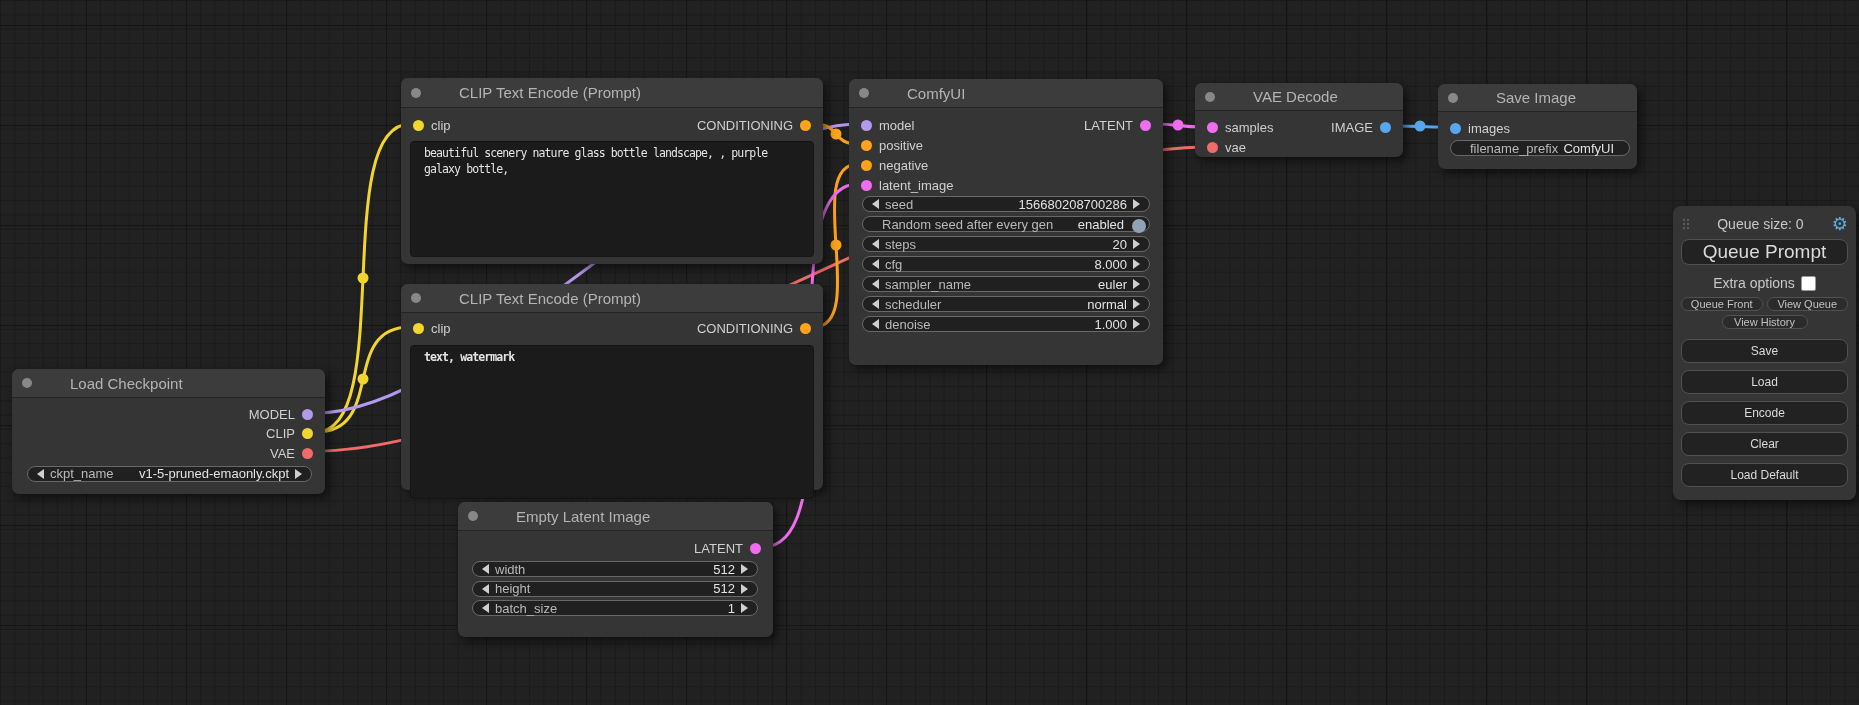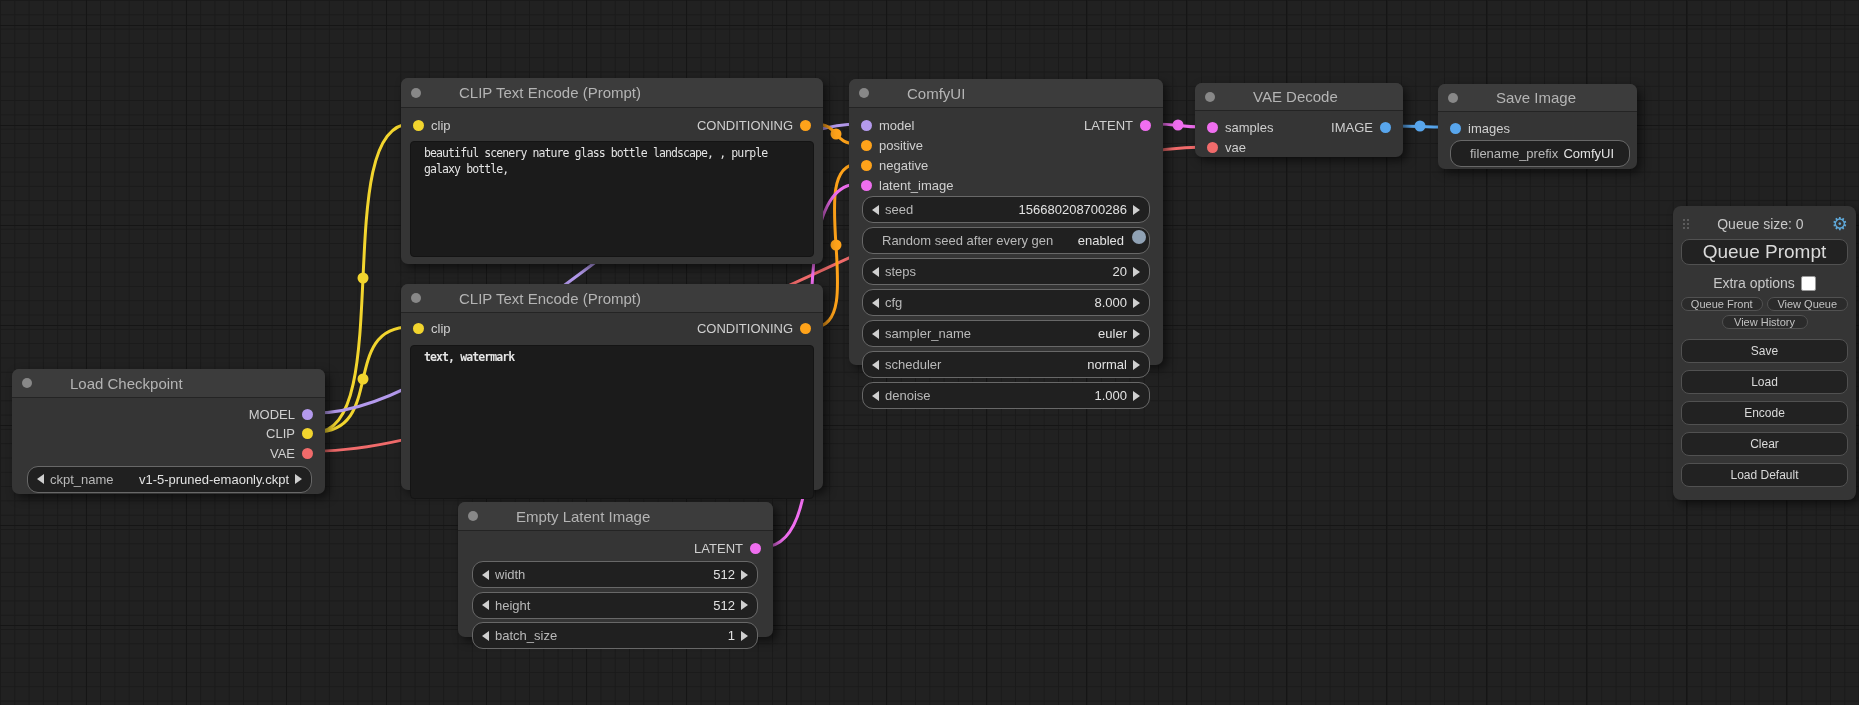--- a/index.html
+++ b/index.html
@@ -31,21 +31,21 @@
   }
   .collapse-dot{width:10px;height:10px;border-radius:50%;background:#888;margin-right:11px;flex:0 0 auto;}
   .rows{display:block;}
   .slot-row{display:flex;align-items:center;padding:0 12px;}
   .slot-in{display:flex;align-items:center;gap:7px;}
   .slot-out{display:flex;align-items:center;gap:7px;margin-left:auto;}
   .dot{width:11px;height:11px;border-radius:50%;flex:0 0 auto;}
   .slot-label{color:#cfcfcf;}
 
   .widget{
-    position:relative;display:flex;align-items:center;height:27px;
+    position:relative;display:flex;align-items:center;height:16px;
     background:#202020;border:1px solid #686868;border-radius:11px;
     padding:0 9px;color:#b9b9b9;box-sizing:border-box;
   }
   .widget .w-label{margin-left:6px;white-space:nowrap;}
   .widget .w-value{margin-left:auto;margin-right:6px;color:#e2e2e2;white-space:nowrap;}
   .arrow-l,.arrow-r{width:0;height:0;border-top:5px solid transparent;border-bottom:5px solid transparent;flex:0 0 auto;}
   .arrow-l{border-right:7px solid #cfcfcf;}
   .arrow-r{border-left:7px solid #cfcfcf;}
   .toggle-dot{position:absolute;right:3px;top:2px;width:14px;height:14px;border-radius:50%;}
 

